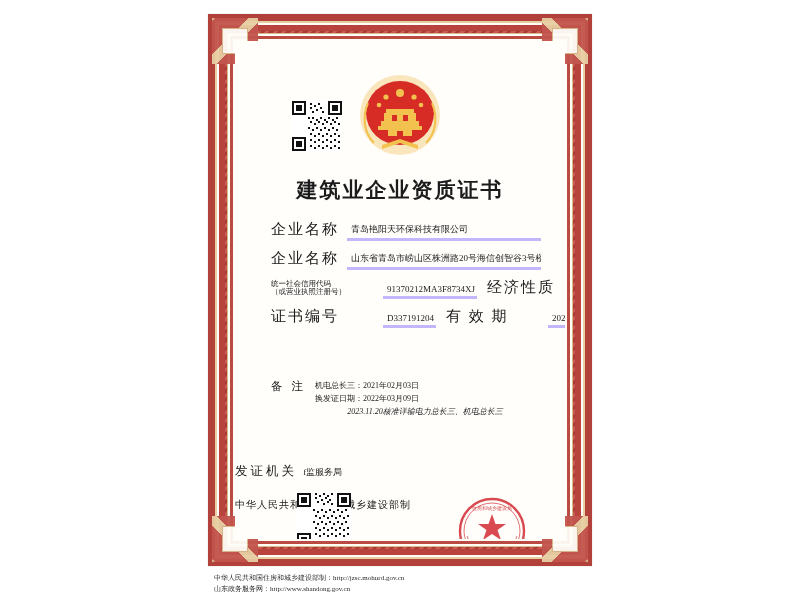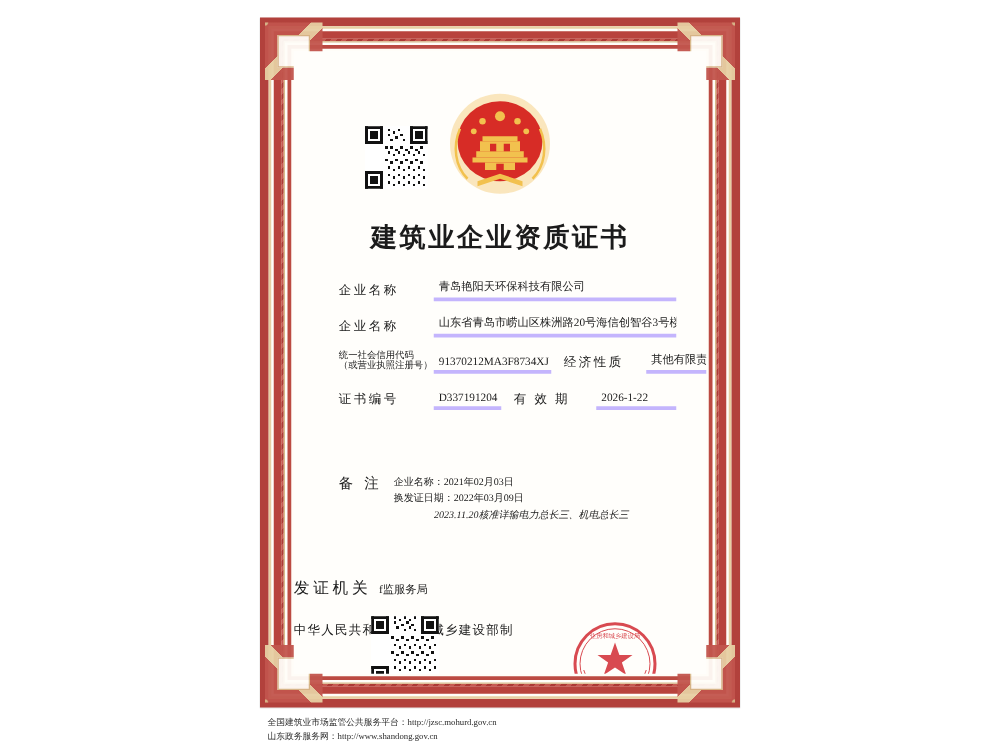--- a/index.html
+++ b/index.html
@@ -136,21 +136,21 @@
   .row {
     display: flex;
     align-items: flex-end;
     min-height: 25px;
     margin-bottom: 4px;
   }
   .lbl {
     width: 76px;
     flex: none;
     font-family: "Liberation Serif", serif;
-    font-size: 10px;
+    font-size: 15px;
     color: #1b1b1b;
     letter-spacing: 2px;
     text-align: left;
     white-space: nowrap;
     padding-bottom: 2px;
   }
   .lbl.small {
     font-size: 7.5px;
     letter-spacing: 0;
     line-height: 1.15;
@@ -160,21 +160,21 @@
     flex: 1;
     border-bottom: 3px solid #c4b5fd;
     font-family: "Liberation Serif", serif;
     font-size: 9px;
     color: #1b1b1b;
     padding: 0 2px 2px 4px;
     white-space: nowrap;
     overflow: hidden;
   }
   .row-split { display: flex; gap: 10px; }
-  .row-split .half { flex: 1; display: flex; align-items: flex-end; }
+  .row-split .half { flex: 1; display: flex; align-items: flex-end; gap: 36px; }
   .row-split .half .lbl { width: 76px; }
   .row-split .half.rt .lbl { width: 66px; }
 
   
   .remarks {
     position: absolute;
     left: 36px;
     top: 338px;
     right: 30px;
     display: flex;
@@ -437,21 +437,21 @@
             <div class="val">2026-1-22</div>
           </div>
         </div>
 
 
       </div>
 
       <div class="remarks">
         <div class="lbl2">备 注</div>
         <div class="body">
-          <div>企业名称：2021年02月03日</div>
+          <div>机电总长三：2021年02月03日</div>
           <div>换发证日期：2022年03月09日</div>
           <div class="ctr">2023.11.20核准详输电力总长三、机电总长三</div>
         </div>
       </div>
 
       <div class="issuer">
         <div class="issuer-line">
           <span>发证机关</span>
           <span class="issuer-org">f监服务局</span>
         </div>
@@ -558,17 +558,17 @@
               <rect x="23" y="24" width="1" height="1"></rect>
             <rect x="25" y="23" width="1" height="1"></rect>
           </g>
         </svg>
       </div>
 
     </div>
   </div>
 
   <div class="footer">
-    <div>全国建筑业市场监管公共服务平台：http://jzsc.mohurd.gov.cn</div>
+    <div>中华人民共和国住房和城乡建设部制：http://jzsc.mohurd.gov.cn</div>
     <div>山东政务服务网：http://www.shandong.gov.cn</div>
   </div>
 
 </div>
 
 </body></html>

